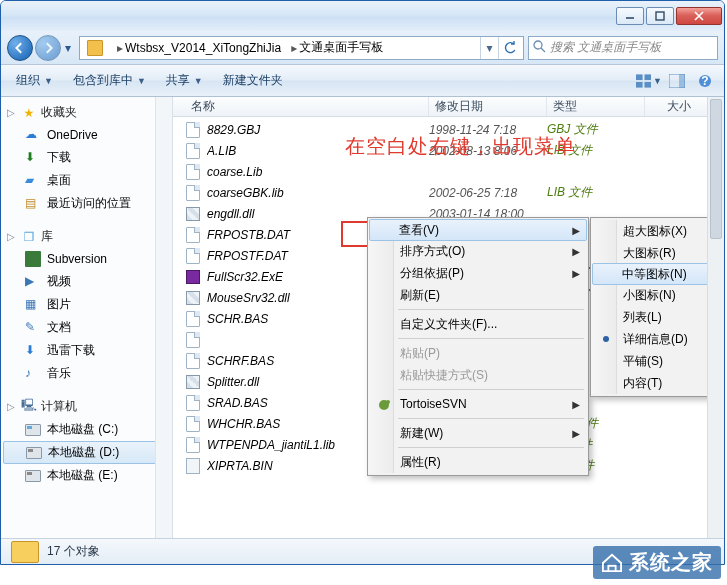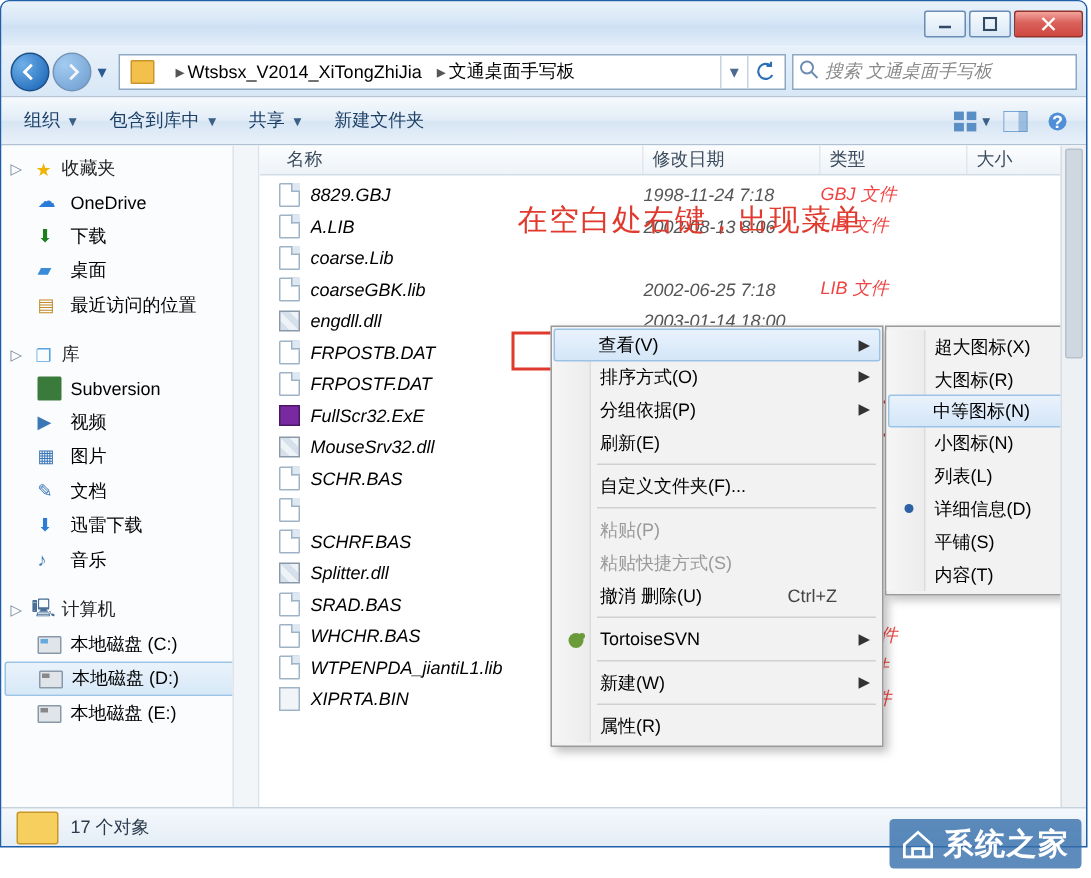--- a/index.html
+++ b/index.html
@@ -55,28 +55,28 @@
 .fi-doc { color:#3b76b5; }
 .fi-music { color:#3b76b5; }
 .fi-comp { color:#4a6f97; }
 .fi-drive { width:16px;height:12px;background:#e0e5ea;border:1px solid #8a99aa;border-radius:1px; position:relative; }
 .fi-drive.c::after { content:""; position:absolute; left:1px; top:1px; width:5px; height:3px; background:#66aadd; }
 .fi-drive.d::after { content:""; position:absolute; left:1px; top:1px; width:5px; height:3px; background:#888; }
 
 .content { flex:1; position:relative; background:#fff; overflow:hidden; }
 .colheads { height:20px; background:linear-gradient(#fcfdfe,#eef3f8); border-bottom:1px solid #d4dde6; display:flex; align-items:center; padding-left:12px; color:#3a4b5d; }
 .colheads .ch { padding:0 6px; border-right:1px solid #e1e7ed; height:100%; display:flex; align-items:center; }
-.ch-name { width:244px; } .ch-date { width:118px; } .ch-type { width:98px; } .ch-size { flex:1; }
+.ch-name { width:244px; } .ch-date { width:118px; } .ch-type { width:98px; } .ch-size { flex:1;margin-left:16px; }
 
 .filelist { padding:2px 0; }
 .frow { display:flex; align-items:center; height:21px; padding-left:12px;font-style:italic; }
 .frow .fic { width:16px; height:16px; margin-right:6px; display:flex; align-items:center; justify-content:center; }
 .frow .fname { width:222px; overflow:hidden; text-overflow:ellipsis; white-space:nowrap; }
 .frow .fdate { width:118px; color:#555; }
-.frow .ftype { width:98px; color:#ef4444; }
+.frow .ftype { width:98px; color:#4d7c0f; }
 .icon-file { width:14px; height:16px; background:#fff; border:1px solid #9fb3c7; border-radius:1px; position:relative; }
 .icon-file::after { content:""; position:absolute; right:-1px; top:-1px; width:5px; height:5px; background:#dee8f2; border-left:1px solid #9fb3c7; border-bottom:1px solid #9fb3c7; }
 .icon-dll { width:14px; height:14px; border:1px solid #8a99aa; background:linear-gradient(45deg,#d6e0ea 25%,#eef3f8 25% 50%,#d6e0ea 50% 75%,#eef3f8 75%); }
 .icon-exe { width:14px; height:14px; background:#7a2aa0; border:1px solid #4b1866; }
 .icon-bin { width:14px; height:16px; background:#f2f5f8; border:1px solid #9fb3c7; }
 
 
 .anno-text { position:absolute; color:#e03a2e; font-size:20px; font-weight:500; letter-spacing:1px; }
 .anno-box { position:absolute; border:2px solid #e03a2e; }
 .anno-arrow { position:absolute; pointer-events:none; }
@@ -467,24 +467,20 @@
           <div class="mi">
               <span>自定义文件夹(F)...</span>
             </div>
           <div class="sep"></div>
           <div class="mi dis">
               <span>粘贴(P)</span>
             </div>
           <div class="mi dis">
               <span>粘贴快捷方式(S)</span>
             </div>
-          <div class="mi">
-              <span>撤消 删除(U)</span>
-              <span class="shortcut">Ctrl+Z</span>
-            </div>
           <div class="sep"></div>
           <div class="mi">
               <span class="ico">
                 <svg width="14" height="14">
                   <circle cx="7" cy="8" r="5" fill="#6a9a3a"></circle>
                   <circle cx="11" cy="5" r="2" fill="#6a9a3a"></circle>
                 </svg>
               </span>
               <span>TortoiseSVN</span>
               <span class="sub">▶</span>

